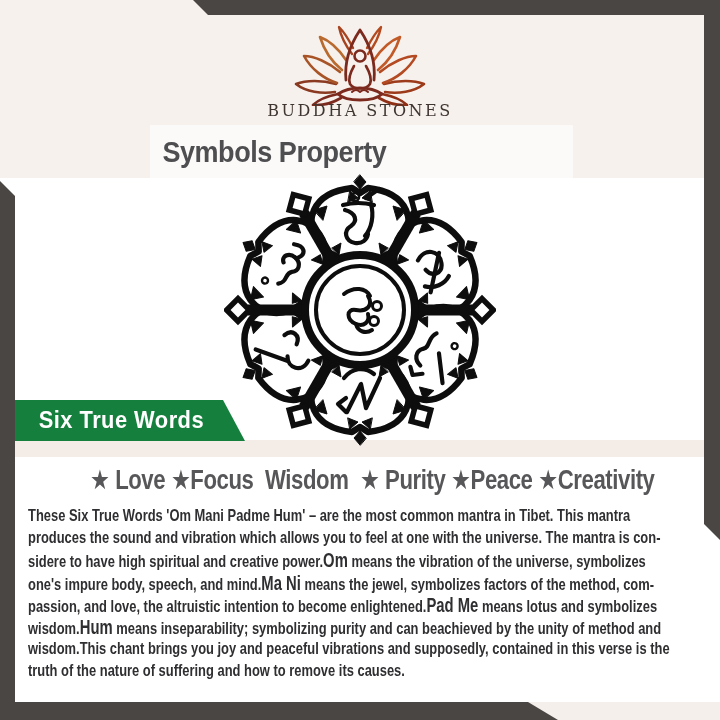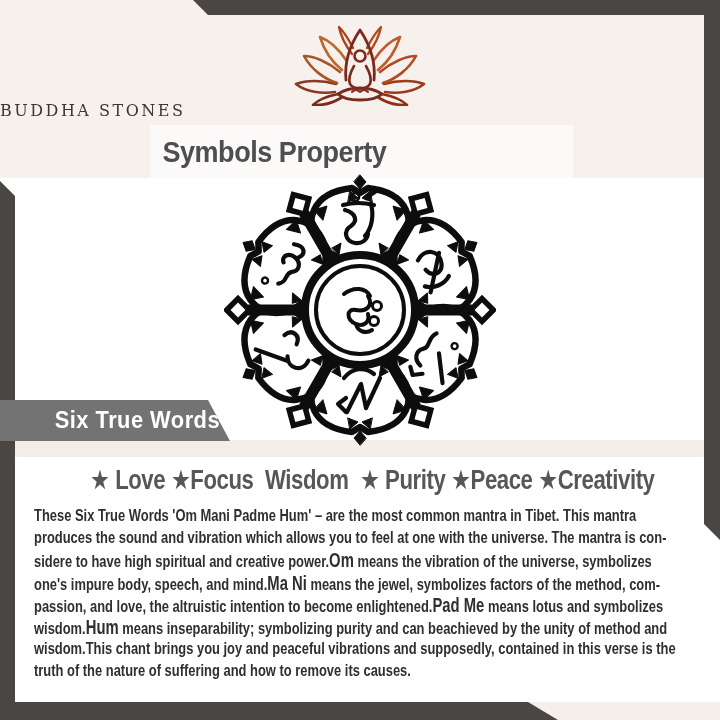--- a/index.html
+++ b/index.html
@@ -16,39 +16,39 @@
   .band-top{left:193px;top:0;width:527px;height:15px;
             clip-path:polygon(0 0,100% 0,100% 100%,15px 100%);}
   .band-right{left:704px;top:0;width:16px;height:540px;
             clip-path:polygon(0 0,100% 0,100% 100%,0 calc(100% - 16px));}
   .band-left{left:0;top:181px;width:15px;height:539px;
             clip-path:polygon(0 0,100% 15px,100% 100%,0 100%);}
   .band-bottom{left:0;top:702px;width:558px;height:18px;
             clip-path:polygon(0 0,528px 0,100% 100%,0 100%);}
   
   .logo-svg{left:280px;top:22px;}
-  .brand{left:0;top:101px;width:720px;text-align:left;
+  .brand{left:0;top:101px;width:720px;text-align:center;
          font-family:"DejaVu Serif","Liberation Serif",serif;
          font-size:16px;letter-spacing:2.5px;color:#3f3631;}
   .page-title{left:150px;top:125px;width:423px;height:53px;line-height:53px;text-align:left;}
   .page-title span{display:inline-block;font-weight:700;font-size:30px;color:#4e4e51;
          transform:scaleX(.9);transform-origin:50% 50%;white-space:nowrap;letter-spacing:-.5px;}
   
   .mandala-svg{left:224px;top:174px;}
   
-  .badge{left:0;top:400px;width:230px;height:41px;background:#737373;
-         clip-path:polygon(0 0,calc(100% - 22px) 0,100% 100%,0 100%);text-align:right;}
+  .badge{left:15px;top:400px;width:230px;height:41px;background:#15803d;
+         clip-path:polygon(0 0,calc(100% - 22px) 0,100% 100%,0 100%);}
   .badge span{display:inline-block;padding-left:25px;line-height:41px;color:#ffffff;
          font-weight:700;font-size:23px;letter-spacing:.5px;transform:scaleX(.95);
          transform-origin:0 50%;white-space:nowrap;}
   
   .benefits{left:28px;top:464px;width:664px;text-align:right;}
   .benefits span{display:inline-block;font-weight:700;font-size:27px;color:#57575a;
          white-space:pre;transform:scaleX(.82);transform-origin:50% 50%;letter-spacing:-.5px;}
-  .description{left:34px;top:505px;width:664px;color:#2f2f32;font-weight:700;}
+  .description{left:28px;top:505px;width:664px;color:#2f2f32;font-weight:700;}
   .dline{height:22.2px;line-height:22.2px;font-size:17px;white-space:nowrap;
          transform:scaleX(.76);transform-origin:0 50%;}
   .dline .bseg{font-size:19.5px;}
 </style>
 </head>
 <body>
 
 <div class="canvas">
 
   <div class="abs header-bg"></div>

